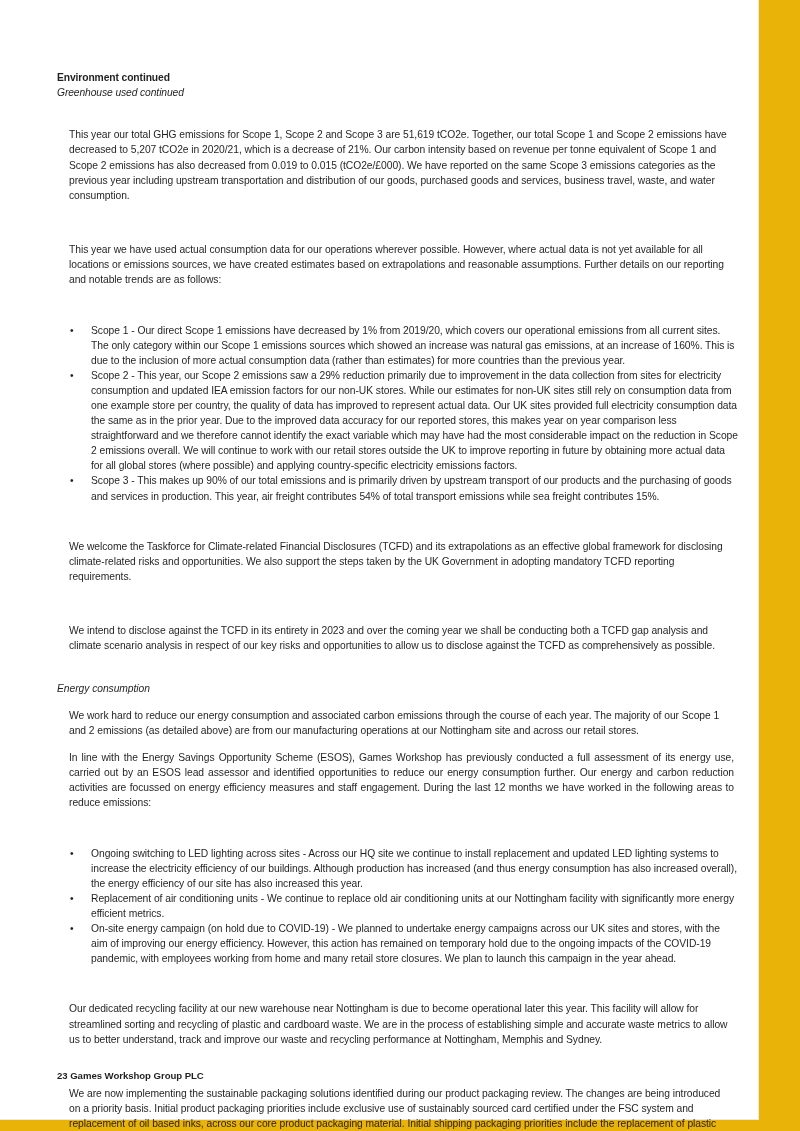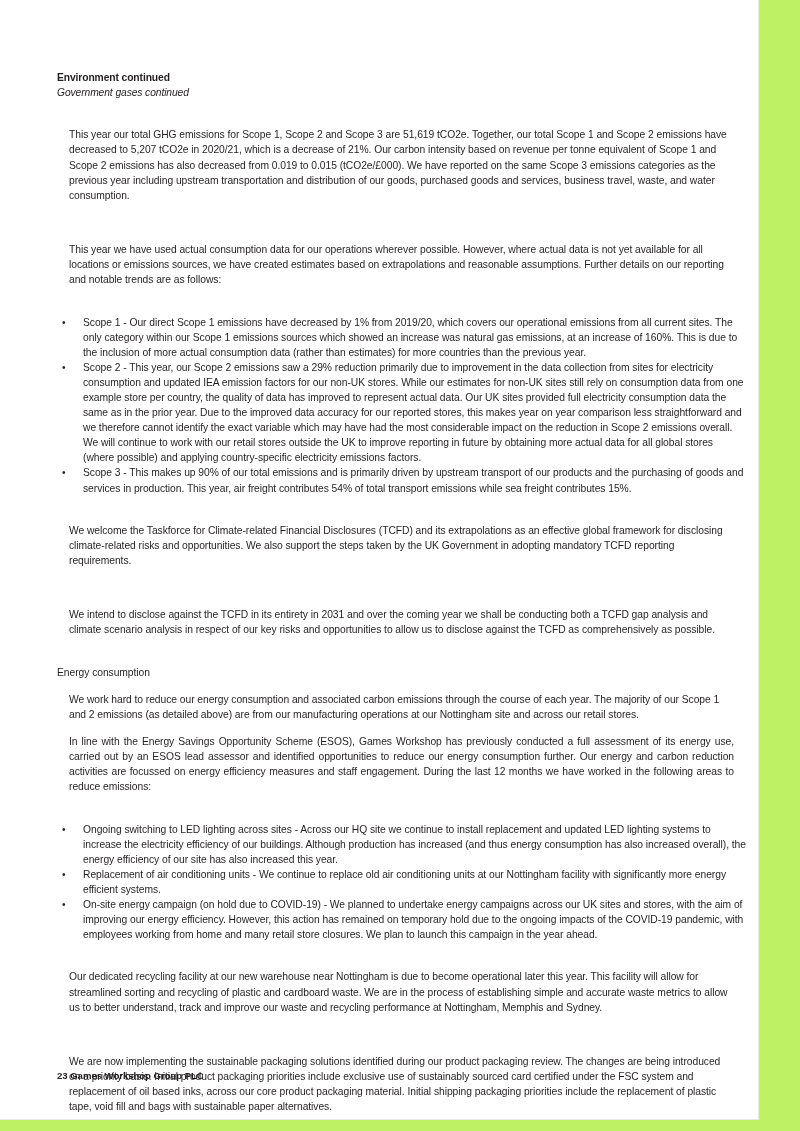--- a/index.html
+++ b/index.html
@@ -8,21 +8,21 @@
     background: #ffffff;
   }
   body {
     font-family: "Liberation Sans", sans-serif;
     color: #231f20;
   }
   .page {
     position: relative;
     width: 800px;
     height: 1131px;
-    background: #bef264;
+    background: #eab308;
     box-sizing: border-box;
     overflow: hidden;
   }
   .page-sheet {
     position: absolute;
     left: 0;
     top: 0;
     width: 759px;
     height: 1120px;
     background: #ffffff;
@@ -54,27 +54,28 @@
     margin: 12px;
     letter-spacing: -0.005em;
     text-align: left;
   }
   p.body-text.justified {
     text-align: justify;
   }
   .gap-lg { height: 15.2px; }
   .sub-head {
     font-size: 10.3px;
+    font-style: italic;
     line-height: 15.1px;
     margin: 0;
     letter-spacing: -0.005em;
   }
   ul.bullets {
     list-style: none;
-    margin: 0;
+    margin: 8px;
     padding: 0;
   }
   ul.bullets > li {
     position: relative;
     padding-left: 21px;
     margin-left: 5px;
     font-size: 10.3px;
     line-height: 15.1px;
     letter-spacing: -0.005em;
     text-align: left;
@@ -98,21 +99,21 @@
 </style>
 </head>
 <body>
 
 <div class="page">
   <div class="page-sheet"></div>
 
   <div class="content">
 
     <div class="section-title">Environment continued</div>
-    <div class="section-subtitle">Government gases continued</div>
+    <div class="section-subtitle">Greenhouse used continued</div>
 
     <div class="gap-lg"></div>
 
     <p class="body-text">This year our total GHG emissions for Scope 1, Scope 2 and Scope 3 are 51,619 tCO2e. Together, our total Scope 1 and Scope 2 emissions have decreased to 5,207 tCO2e in 2020/21, which is a decrease of  21%. Our carbon intensity based on revenue per tonne equivalent of Scope 1 and Scope 2 emissions has also decreased from 0.019 to 0.015 (tCO2e/£000). We have reported on the same Scope 3 emissions categories as the previous year including upstream transportation and distribution of our goods, purchased goods and services, business travel, waste, and water consumption.</p>
 
     <div class="gap-lg"></div>
 
     <p class="body-text">This year we have used actual consumption data for our operations wherever possible. However, where actual data is not yet available for all locations or emissions sources, we have created estimates based on extrapolations and reasonable assumptions. Further details on our reporting and notable trends are as follows:</p>
 
     <div class="gap-lg"></div>
@@ -122,33 +123,33 @@
       <li>Scope 2 - This year, our Scope 2 emissions saw a 29% reduction primarily due to improvement in the data collection from sites for electricity consumption and updated IEA emission factors for our non-UK stores. While our estimates for non-UK sites still rely on consumption data from one example store per country, the quality of data has improved to represent actual data. Our UK sites provided full electricity consumption data the same as in the prior year. Due to the improved data accuracy for our reported stores, this makes year on year comparison less straightforward and we therefore cannot identify the exact variable which may have had the most considerable impact on the reduction in Scope 2 emissions overall. We will continue to work with our retail stores outside the UK to improve reporting in future by obtaining more actual data for all global stores (where possible) and applying country-specific electricity emissions factors.</li>
       <li>Scope 3 - This makes up 90% of our total emissions and is primarily driven by upstream transport of our products and the purchasing of goods and services in production. This year, air freight contributes 54% of total transport emissions while sea freight contributes 15%.</li>
     </ul>
 
     <div class="gap-lg"></div>
 
     <p class="body-text">We welcome the Taskforce for Climate-related Financial Disclosures (TCFD) and its extrapolations as an effective global framework for disclosing climate-related risks and opportunities. We also support the steps taken by the UK Government in adopting mandatory TCFD reporting requirements.</p>
 
     <div class="gap-lg"></div>
 
-    <p class="body-text">We intend to disclose against the TCFD in its entirety in 2031 and over the coming year we shall be conducting both a TCFD gap analysis and climate scenario analysis in respect of our key risks and opportunities to allow us to disclose against the TCFD as comprehensively as possible.</p>
+    <p class="body-text">We intend to disclose against the TCFD in its entirety in 2023 and over the coming year we shall be conducting both a TCFD gap analysis and climate scenario analysis in respect of our key risks and opportunities to allow us to disclose against the TCFD as comprehensively as possible.</p>
 
     <div class="gap-lg"></div>
 
     <p class="sub-head">Energy consumption</p>
     <p class="body-text">We work hard to reduce our energy consumption and associated carbon emissions through the course of each year. The majority of our Scope 1 and 2 emissions (as detailed above) are from our manufacturing operations at our Nottingham site and across our retail stores.</p>
     <p class="body-text justified">In line with the Energy Savings Opportunity Scheme (ESOS), Games Workshop has previously conducted a full assessment of its energy use, carried out by an ESOS lead assessor and identified opportunities to reduce our energy consumption further. Our energy and carbon reduction activities are focussed on energy efficiency measures and staff engagement. During the last 12 months we have worked in the following areas to reduce emissions:</p>
 
     <div class="gap-lg"></div>
 
     <ul class="bullets">
       <li>Ongoing switching to LED lighting across sites - Across our HQ site we continue to install replacement and updated LED lighting systems to increase the electricity efficiency of our buildings. Although production has increased (and thus energy consumption has also increased overall), the energy efficiency of our site has also increased this year.</li>
-      <li>Replacement of air conditioning units - We continue to replace old air conditioning units at our Nottingham facility with significantly more energy efficient systems.</li>
+      <li>Replacement of air conditioning units - We continue to replace old air conditioning units at our Nottingham facility with significantly more energy efficient metrics.</li>
       <li>On-site energy campaign (on hold due to COVID-19) - We planned to undertake energy campaigns across our UK sites and stores, with the aim of improving our energy efficiency. However, this action has remained on temporary hold due to the ongoing impacts of the COVID-19 pandemic, with employees working from home and many retail store closures. We plan to launch this campaign in the year ahead.</li>
     </ul>
 
     <div class="gap-lg"></div>
 
     <p class="body-text">Our dedicated recycling facility at our new warehouse near Nottingham is due to become operational later this year. This facility will allow for streamlined sorting and recycling of plastic and cardboard waste. We are in the process of establishing simple and accurate waste metrics to allow us to better understand, track and improve our waste and recycling performance at Nottingham, Memphis and Sydney.</p>
 
     <div class="gap-lg"></div>
 
     <p class="body-text">We are now implementing the sustainable packaging solutions identified during our product packaging review. The changes are being introduced on a priority basis. Initial product packaging priorities include exclusive use of sustainably sourced card certified under the FSC system and replacement of oil based inks, across our core product packaging material. Initial shipping packaging priorities include the replacement of plastic tape, void fill and bags with sustainable paper alternatives.</p>

